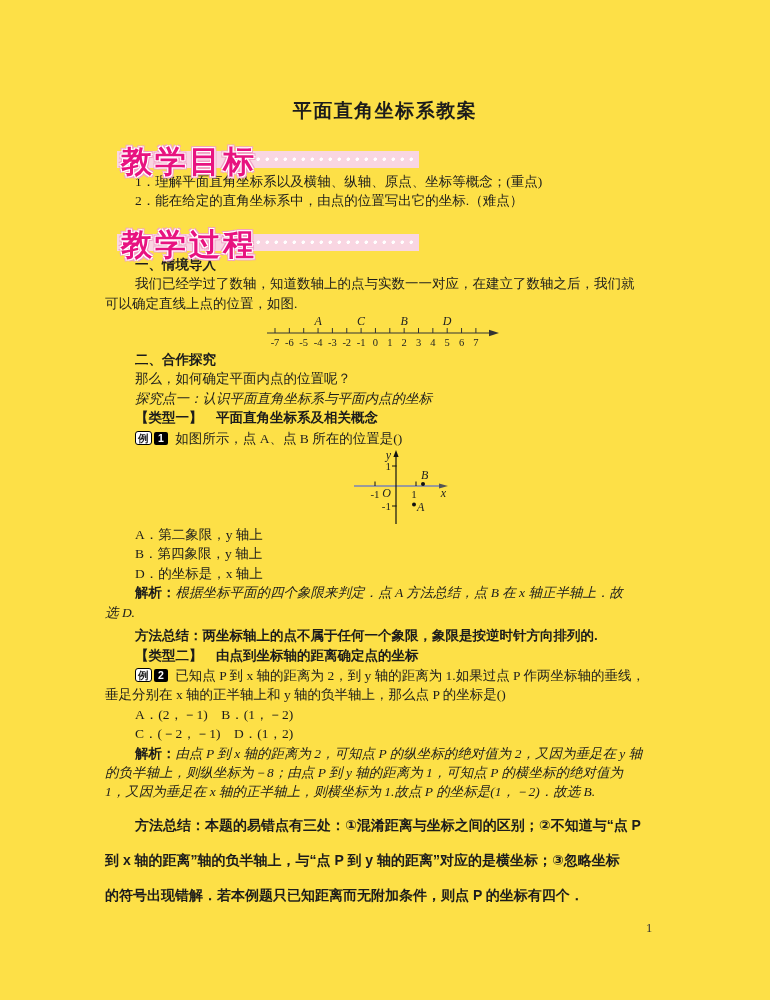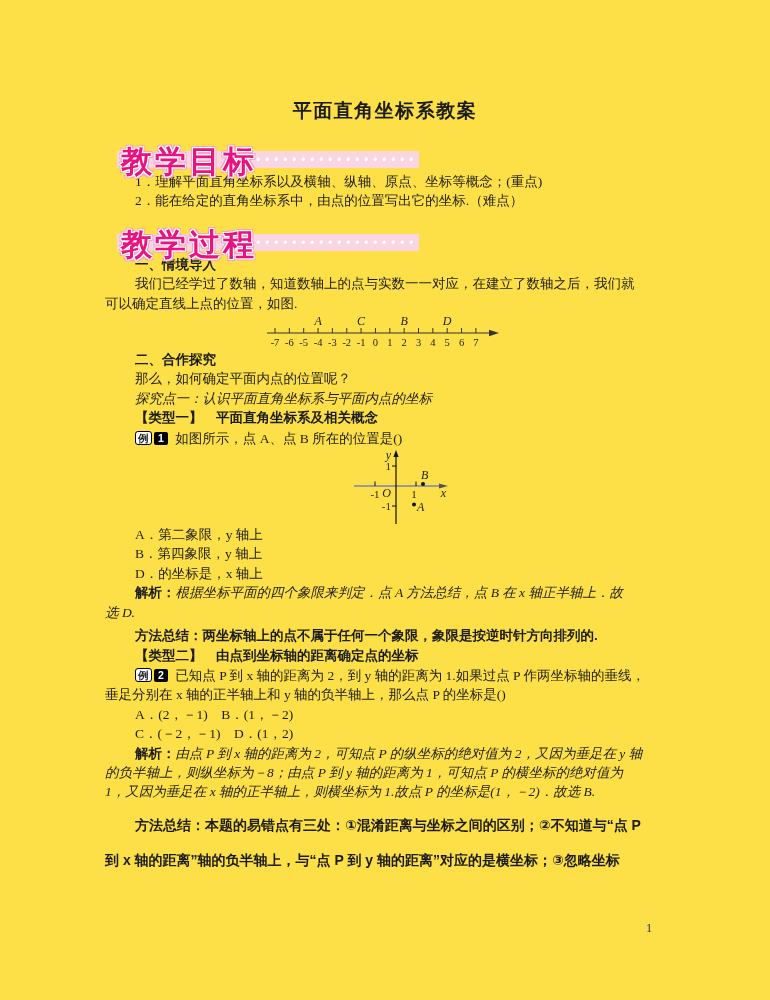--- a/index.html
+++ b/index.html
@@ -171,16 +171,17 @@
   <p class="opt">A．(2，－1)　B．(1，－2)</p>
   <p class="opt">C．(－2，－1)　D．(1，2)</p>
 
   <p class="indent kai"><span class="label-b">解析：</span><span>由点 P 到 x 轴的距离为 2，可知点 P 的纵坐标的绝对值为 2，又因为垂足在 y 轴</span></p>
   <p class="kai">的负半轴上，则纵坐标为－8；由点 P 到 y 轴的距离为 1，可知点 P 的横坐标的绝对值为</p>
   <p class="kai">1，又因为垂足在 x 轴的正半轴上，则横坐标为 1.故点 P 的坐标是(1，－2)．故选 B.</p>
 
   <div class="summary2">
     <p class="indent"><span>方法总结：</span><span>本题的易错点有三处：①混淆距离与坐标之间的区别；②不知道与“点 P</span></p>
     <p>到 x 轴的距离”轴的负半轴上，与“点 P 到 y 轴的距离”对应的是横坐标；③忽略坐标</p>
+    <p>的符号出现错解．若本例题只已知距离而无附加条件，则点 P 的坐标有四个．</p>
   </div>
 
   <div class="pageno">1</div>
 </div>
 
 </body></html>

